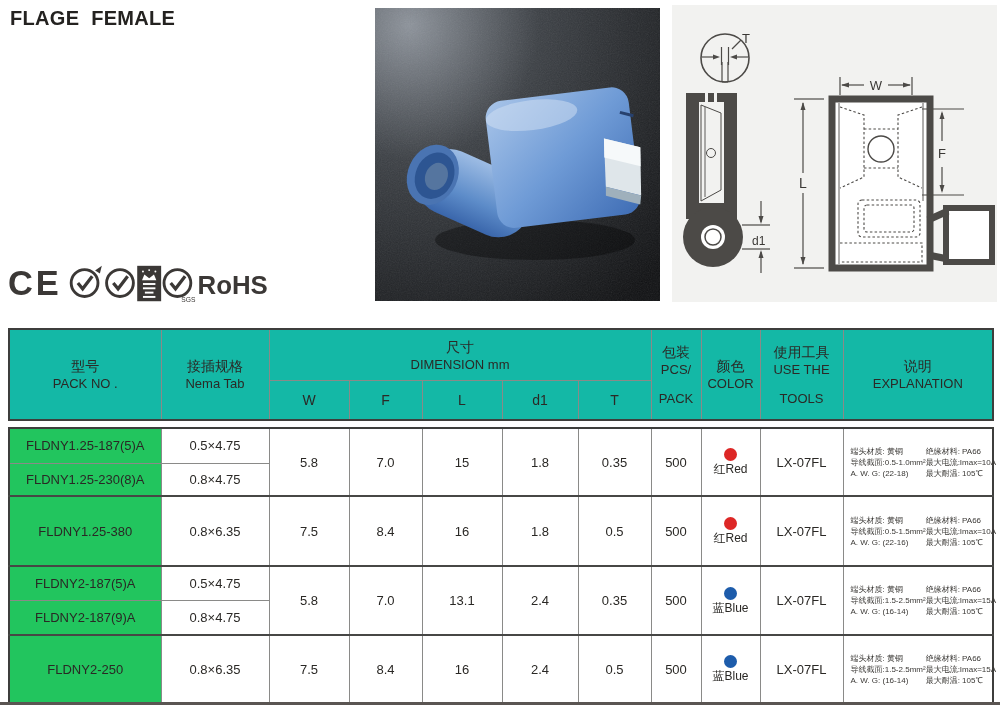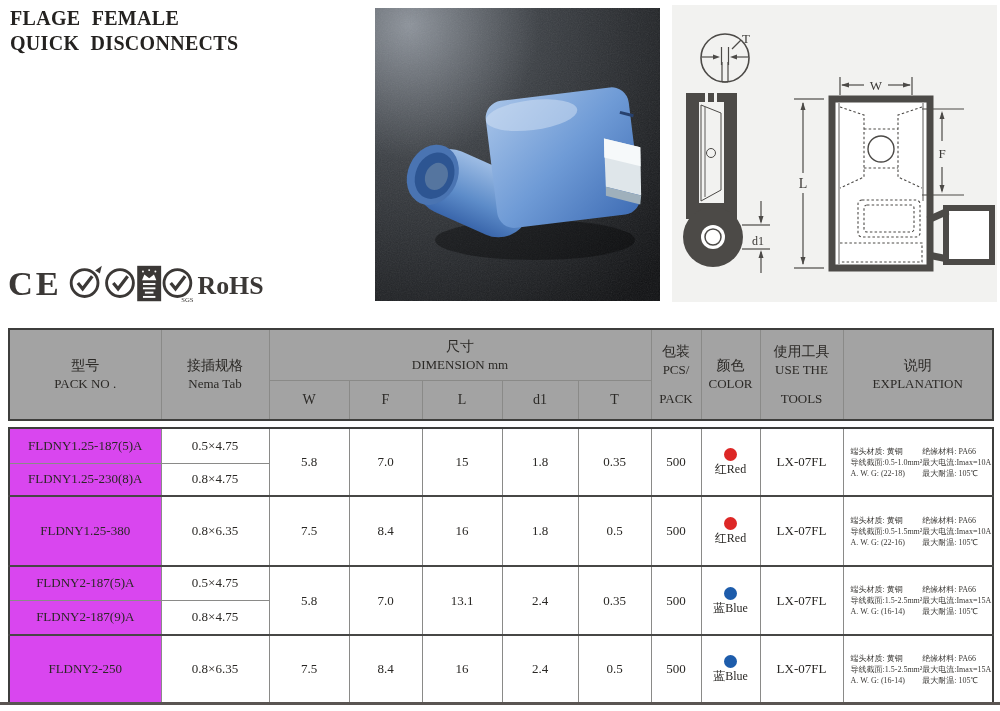--- a/index.html
+++ b/index.html
@@ -1,17 +1,17 @@
 <!DOCTYPE html>
 <html><head>
 <meta charset="utf-8">
 <style>
   html,body { margin:0; padding:0; background:#e8e8e8; }
   .page { position:relative; width:1000px; height:711px; background:#ffffff;
-          font-family:Liberation Serif, serif; color:#2b2926; overflow:hidden; }
+          font-family:Liberation Sans, sans-serif; color:#2b2926; overflow:hidden; }
 
   
   .title { position:absolute; left:10px; top:6px; font-size:20px; font-weight:bold;
            line-height:25px; letter-spacing:.3px; word-spacing:6px; color:#242220; }
 
   
   .materials { position:absolute; left:12px; top:168px; }
   .mat-row { display:flex; align-items:center; margin-bottom:6px; }
   .bullet { width:7px; height:7px; border:2px solid #4c4c4a; border-radius:50%; margin-right:9px; flex:none; }
   .bullet.small { width:6px; height:6px; }
@@ -22,49 +22,48 @@
   .certs { position:absolute; left:8px; top:263px; }
 
   
   .photo { position:absolute; left:375px; top:8px; width:285px; height:293px; }
   .diagram { position:absolute; left:672px; top:5px; width:325px; height:297px; }
 
   
   .tablewrap { position:absolute; left:8px; top:328px; width:984px; }
   table { border-collapse:collapse; table-layout:fixed; width:984px; border:2px solid #3e3e3c; }
   th, td { border:1px solid #8a8a88; text-align:center; vertical-align:middle; padding:0; font-weight:normal; }
-  .htable th { background:#a3a3a3;margin-top:20px; }
+  .htable th { background:#14b8a6;margin-top:20px; }
   .zh { font-size:14px; line-height:18px; }
   .en { font-size:13px; line-height:17px; }
   .gap-top { margin-top:12px; }
   .dimgroup { height:50px; }
   .subhead th { height:38px; font-size:14px; }
   .btable { margin-top:6px; }
   td { font-size:13px; color:#2a2825; }
-  td.item { background:#d946ef; }
+  td.item { background:#22c55e; }
   tr.group td { border-top:2px solid #474745; }
   tr.sub td.item, tr.sub td.nema { border-top:1px solid #a8a8a6; }
   tr.r1 { height:35px; } tr.r2 { height:33px; } tr.r3 { height:70px; }
   tr.r4 { height:34px; } tr.r5 { height:35px; } tr.r6 { height:68px; }
   .colorcell { font-size:12px; line-height:14px; }
   .dot { width:13px; height:13px; border-radius:50%; margin:0 auto 1px auto; }
   .expl { display:flex; text-align:left;
           padding:2px 4px 2px 7px; font-size:8px; line-height:11px; color:#3a3835; }
   .expl-col div { white-space:nowrap; }
 
   .bottom-rule { position:absolute; left:0; top:702px; width:1000px; height:3px; background:#5a5552; }
 </style>
 </head>
 <body>
 
 <div class="page">
 
   <div class="title">
     <div>FLAGE  FEMALE</div>
-    <div>QUICK  DISCONNECTS</div>
   </div>
 
 
   <div class="certs">
     <svg width="268" height="42" viewBox="0 0 280 42">
       <text x="0" y="33" font-size="36" font-weight="bold" letter-spacing="3" fill="#3b3836">CE</text>
       <g stroke="#3b3836" fill="none">
         <circle cx="80" cy="20" r="14" stroke-width="3"></circle>
         <path d="M73,20 l5,6 l10,-13" stroke-width="3.4"></path>
         <path d="M91,7 l7,-5 l-2,8 z" fill="#3b3836" stroke="none"></path>

